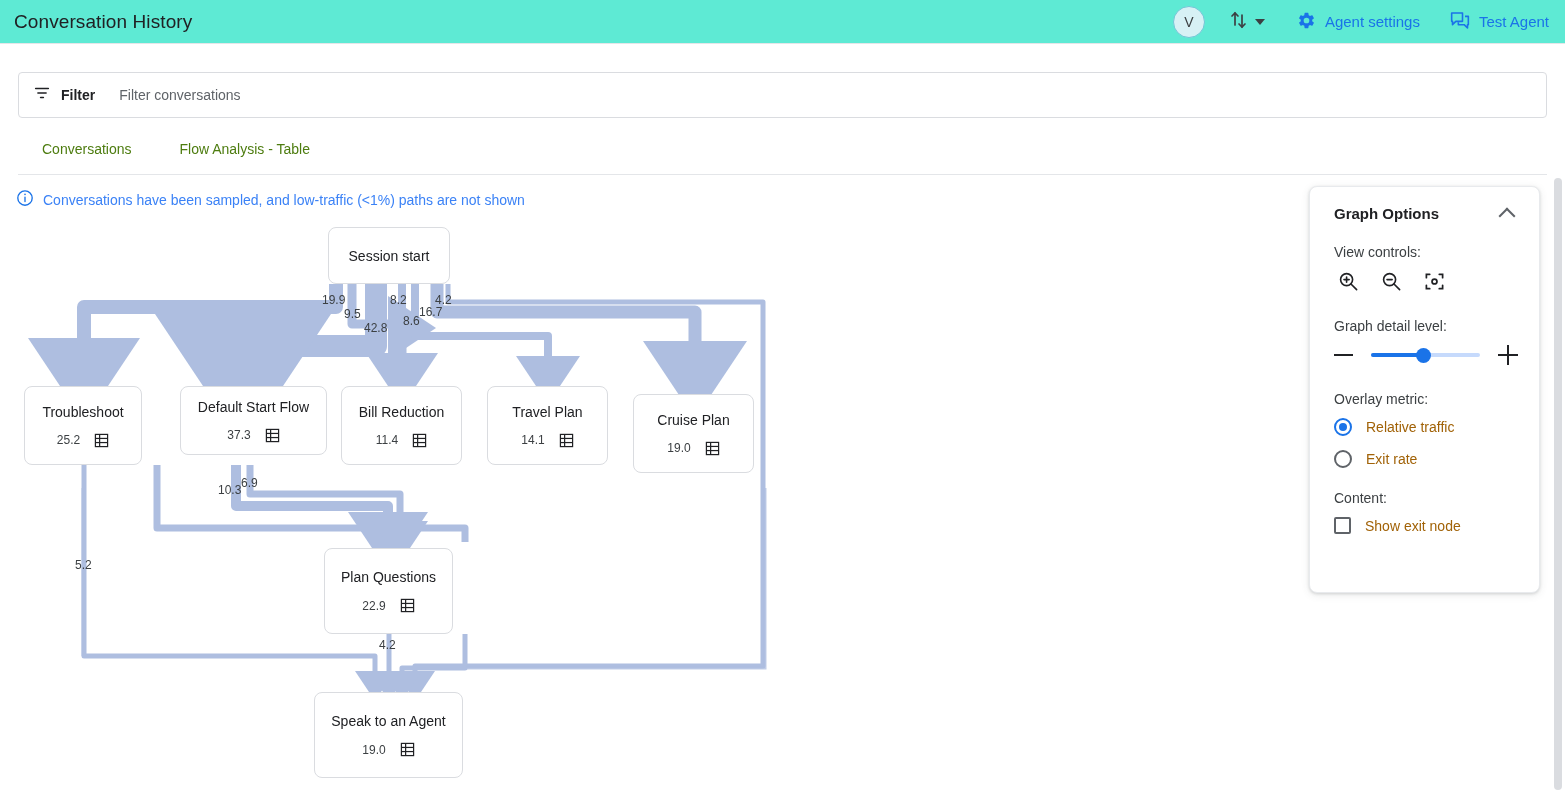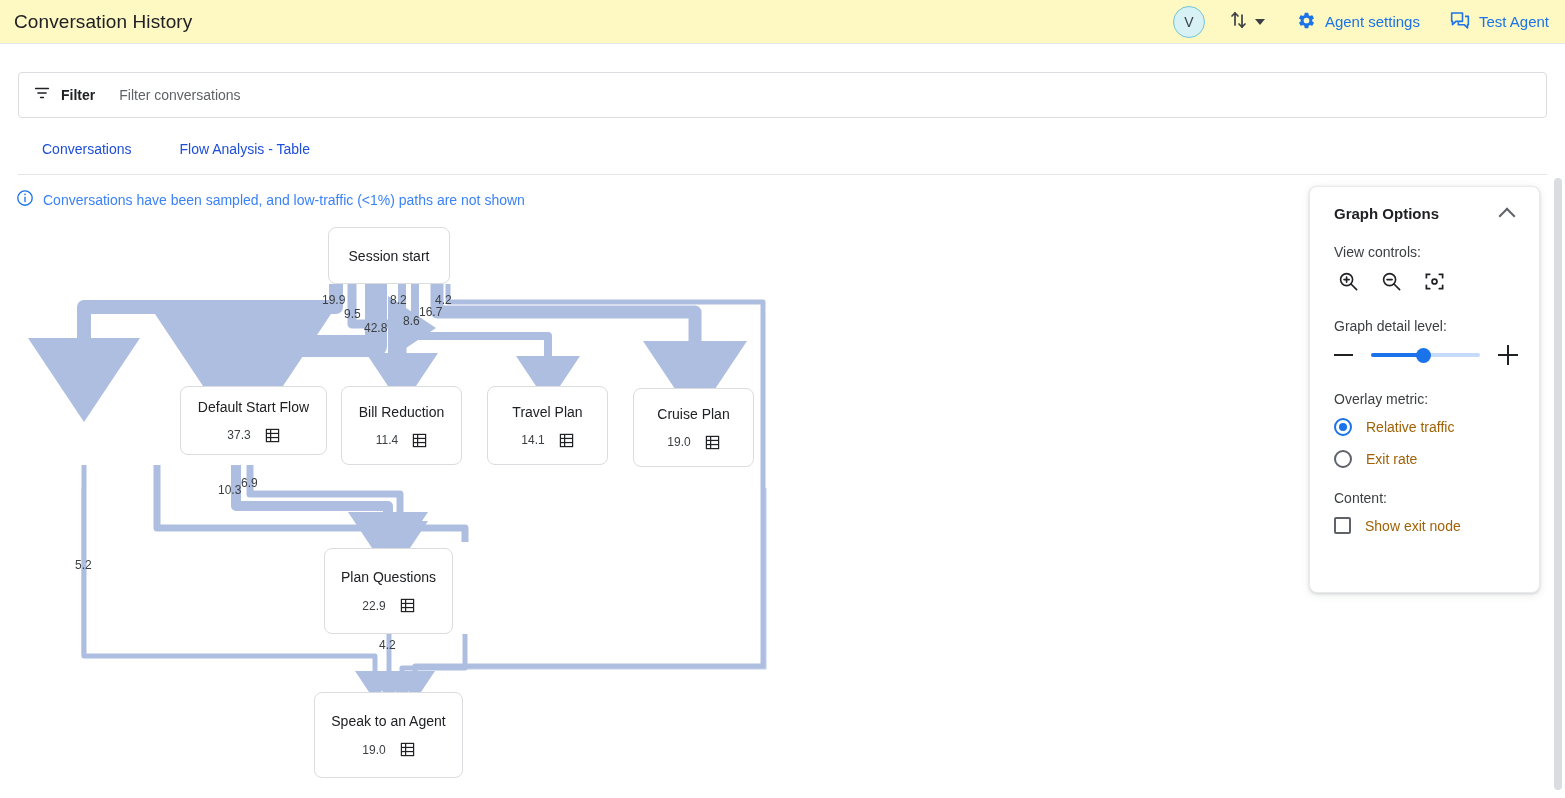--- a/index.html
+++ b/index.html
@@ -9,21 +9,21 @@
     overflow: hidden;
     background: #ffffff;
     font-family: "Liberation Sans", sans-serif;
     color: #202124;
   }
 
   
   .header {
     position: absolute; top: 0; left: 0;
     width: 1565px; height: 44px;
-    background: #fef9c3;
+    background: #5eead4;
     border-bottom: 1px solid #e4e6e9;
     display: flex; align-items: center;
   }
   .page-title {
     font-size: 19px; font-weight: 400; color: #202124;
     margin-left: 14px; letter-spacing: .1px;
   }
   .header-right {
     margin-left: auto; display: flex; align-items: center;
     gap: 0; padding-right: 12px;
@@ -66,21 +66,21 @@
   .filter-input::placeholder { color: #5f6368; }
 
   
   .tabs {
     position: absolute; top: 132px; left: 18px;
     width: 1529px; height: 43px;
     border-bottom: 1px solid #e4e6e9;
     display: flex; align-items: flex-start;
   }
   .tab {
-    font-size: 14px; color: #1d4ed8;
+    font-size: 14px; color: #4d7c0f;
     padding: 9px 24px 14px 24px;
     cursor: pointer; position: relative; white-space: nowrap;
   }
   .tab.active { color: #1a73e8; }
   .tab.active::after {
     content: ""; position: absolute; left: 0; right: 0; bottom: -1px;
     height: 3px; background: #1a73e8; border-radius: 2px 2px 0 0;
   }
 
   
@@ -297,20 +297,34 @@
     <g fill="none" stroke="#aebee0" stroke-width="3" opacity="0.75">
       <path d="M83,312 L83,480"></path>
       <path d="M765,312 L765,492 L466,492"></path>
     </g>
   </svg>
 
   <div class="node" style="left:328px; top:51px; width:122px; height:57px;">
     <div class="node-title">Session start</div>
   </div>
 
+  <div class="node" style="left:24px; top:210px; width:118px; height:79px;">
+    <div class="node-title">Troubleshoot</div>
+    <div class="node-metrics">
+      <span class="node-value">25.2</span>
+      <span class="node-icon">
+        <svg width="15" height="15" viewBox="0 0 16 16" fill="none" stroke="#202124" stroke-width="1.3">
+          <rect x="1.5" y="1.5" width="13" height="13"></rect>
+          <path d="M6 1.5 V14.5"></path>
+            <path d="M1.5 5.8 H14.5"></path>
+            <path d="M1.5 10.2 H14.5"></path>
+        </svg>
+      </span>
+    </div>
+  </div>
 
   <div class="node" style="left:180px; top:210px; width:147px; height:69px;">
     <div class="node-title">Default Start Flow</div>
     <div class="node-metrics">
       <span class="node-value">37.3</span>
       <span class="node-icon">
         <svg width="15" height="15" viewBox="0 0 16 16" fill="none" stroke="#202124" stroke-width="1.3">
           <rect x="1.5" y="1.5" width="13" height="13"></rect>
           <path d="M6 1.5 V14.5"></path>
             <path d="M1.5 5.8 H14.5"></path>
@@ -343,21 +357,21 @@
         <svg width="15" height="15" viewBox="0 0 16 16" fill="none" stroke="#202124" stroke-width="1.3">
           <rect x="1.5" y="1.5" width="13" height="13"></rect>
           <path d="M6 1.5 V14.5"></path>
             <path d="M1.5 5.8 H14.5"></path>
             <path d="M1.5 10.2 H14.5"></path>
         </svg>
       </span>
     </div>
   </div>
 
-  <div class="node" style="left:633px; top:212px; width:121px; height:79px;">
+  <div class="node" style="left:633px; top:218px; width:121px; height:79px;">
     <div class="node-title">Cruise Plan</div>
     <div class="node-metrics">
       <span class="node-value">19.0</span>
       <span class="node-icon">
         <svg width="15" height="15" viewBox="0 0 16 16" fill="none" stroke="#202124" stroke-width="1.3">
           <rect x="1.5" y="1.5" width="13" height="13"></rect>
           <path d="M6 1.5 V14.5"></path>
             <path d="M1.5 5.8 H14.5"></path>
             <path d="M1.5 10.2 H14.5"></path>
         </svg>

